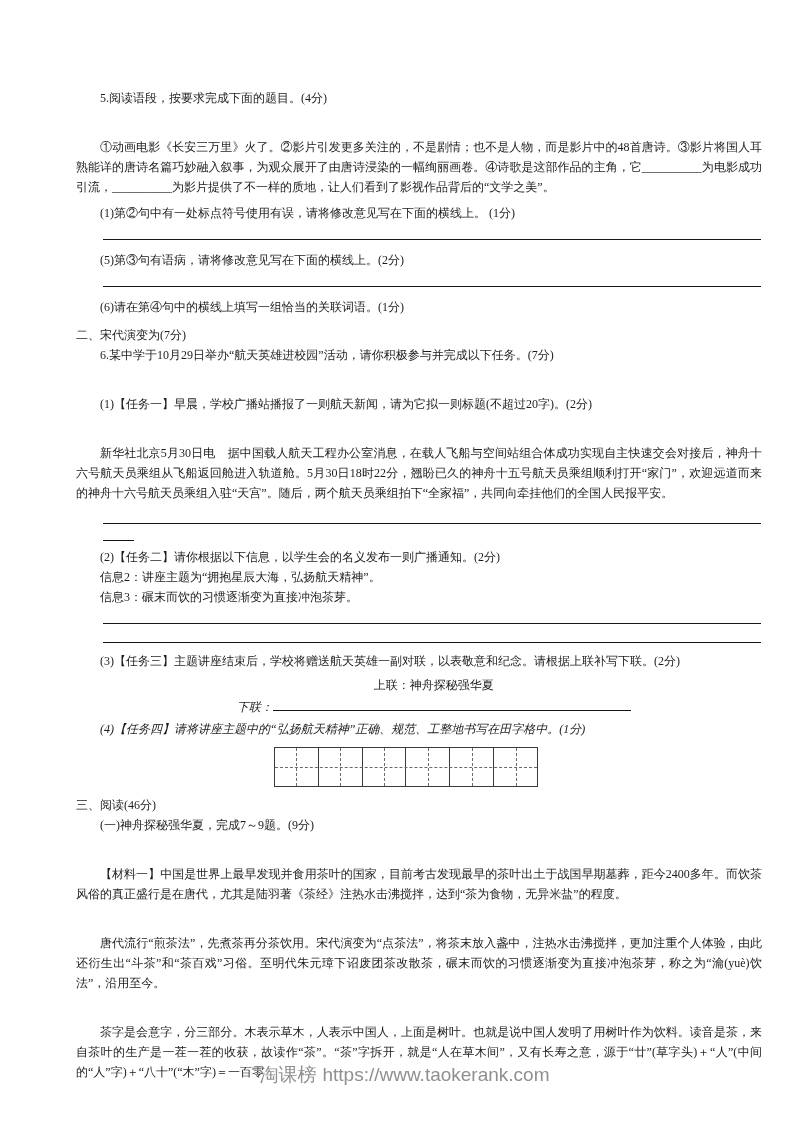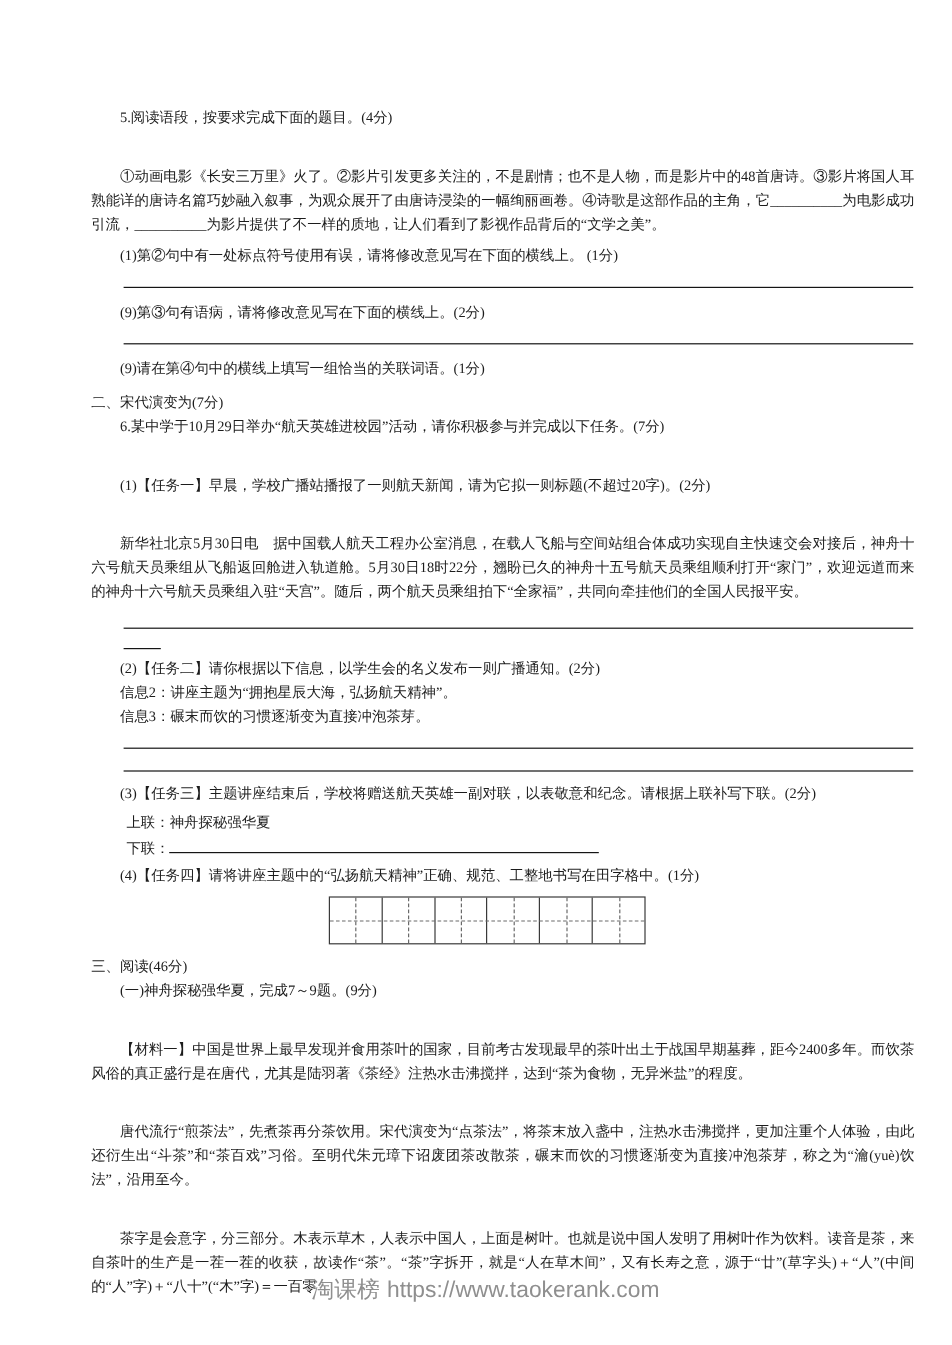--- a/index.html
+++ b/index.html
@@ -11,22 +11,22 @@
     position:relative;
     overflow:hidden;
   }
   .paper {
     position:absolute; left:76px; top:88px; width:686px;
     font-size:12px; line-height:20px;
   }
   p { margin:0; }
   .just { text-align:justify;margin-top:29px; }
   .ind { text-indent:2em; }
-  .ind25 { text-indent:2.45em; }
-  .gap2 { margin-top:2px; }
+  .ind25 { text-indent:2.45em;text-align:center; }
+  .gap2 { margin-top:2px;font-style:italic; }
   .gap4 { margin-top:4px; }
   .gap6 { margin-top:6px; }
   .gap8 { margin-top:8px; }
   .gap10 { margin-top:10px; }
   .rule {
     height:0; border-top:1.6px solid #151515;
     margin:16px 0 0 27px; width:658px;
   }
   .rule.rshort { width:31px; }
   .rule.g20 { margin-top:20px; }
@@ -62,23 +62,23 @@
 </style>
 </head>
 <body>
 
 <div class="paper">
 
   <p class="ind">5.阅读语段，按要求完成下面的题目。(4分)</p>
   <p class="ind just">①动画电影《长安三万里》火了。②影片引发更多关注的，不是剧情；也不是人物，而是影片中的48首唐诗。③影片将国人耳熟能详的唐诗名篇巧妙融入叙事，为观众展开了由唐诗浸染的一幅绚丽画卷。④诗歌是这部作品的主角，它__________为电影成功引流，__________为影片提供了不一样的质地，让人们看到了影视作品背后的“文学之美”。</p>
   <p class="ind gap6">(1)第②句中有一处标点符号使用有误，请将修改意见写在下面的横线上。 (1分)</p>
   <div class="rule"></div>
-  <p class="ind gap10">(9)第③句有语病，请将修改意见写在下面的横线上。(2分)</p>
+  <p class="ind gap10">(5)第③句有语病，请将修改意见写在下面的横线上。(2分)</p>
   <div class="rule"></div>
-  <p class="ind gap10">(9)请在第④句中的横线上填写一组恰当的关联词语。(1分)</p>
+  <p class="ind gap10">(6)请在第④句中的横线上填写一组恰当的关联词语。(1分)</p>
 
   <p class="gap8">二、宋代演变为(7分)</p>
   <p class="ind">6.某中学于10月29日举办“航天英雄进校园”活动，请你积极参与并完成以下任务。(7分)</p>
   <p class="ind just">(1)【任务一】早晨，学校广播站播报了一则航天新闻，请为它拟一则标题(不超过20字)。(2分)</p>
   <p class="ind just">新华社北京5月30日电　据中国载人航天工程办公室消息，在载人飞船与空间站组合体成功实现自主快速交会对接后，神舟十六号航天员乘组从飞船返回舱进入轨道舱。5月30日18时22分，翘盼已久的神舟十五号航天员乘组顺利打开“家门”，欢迎远道而来的神舟十六号航天员乘组入驻“天宫”。随后，两个航天员乘组拍下“全家福”，共同向牵挂他们的全国人民报平安。</p>
   <div class="rule g20"></div>
   <div class="rule rshort"></div>
   <p class="ind gap6">(2)【任务二】请你根据以下信息，以学生会的名义发布一则广播通知。(2分)</p>
   <p class="ind">信息2：讲座主题为“拥抱星辰大海，弘扬航天精神”。</p>
   <p class="ind">信息3：碾末而饮的习惯逐渐变为直接冲泡茶芽。</p>

